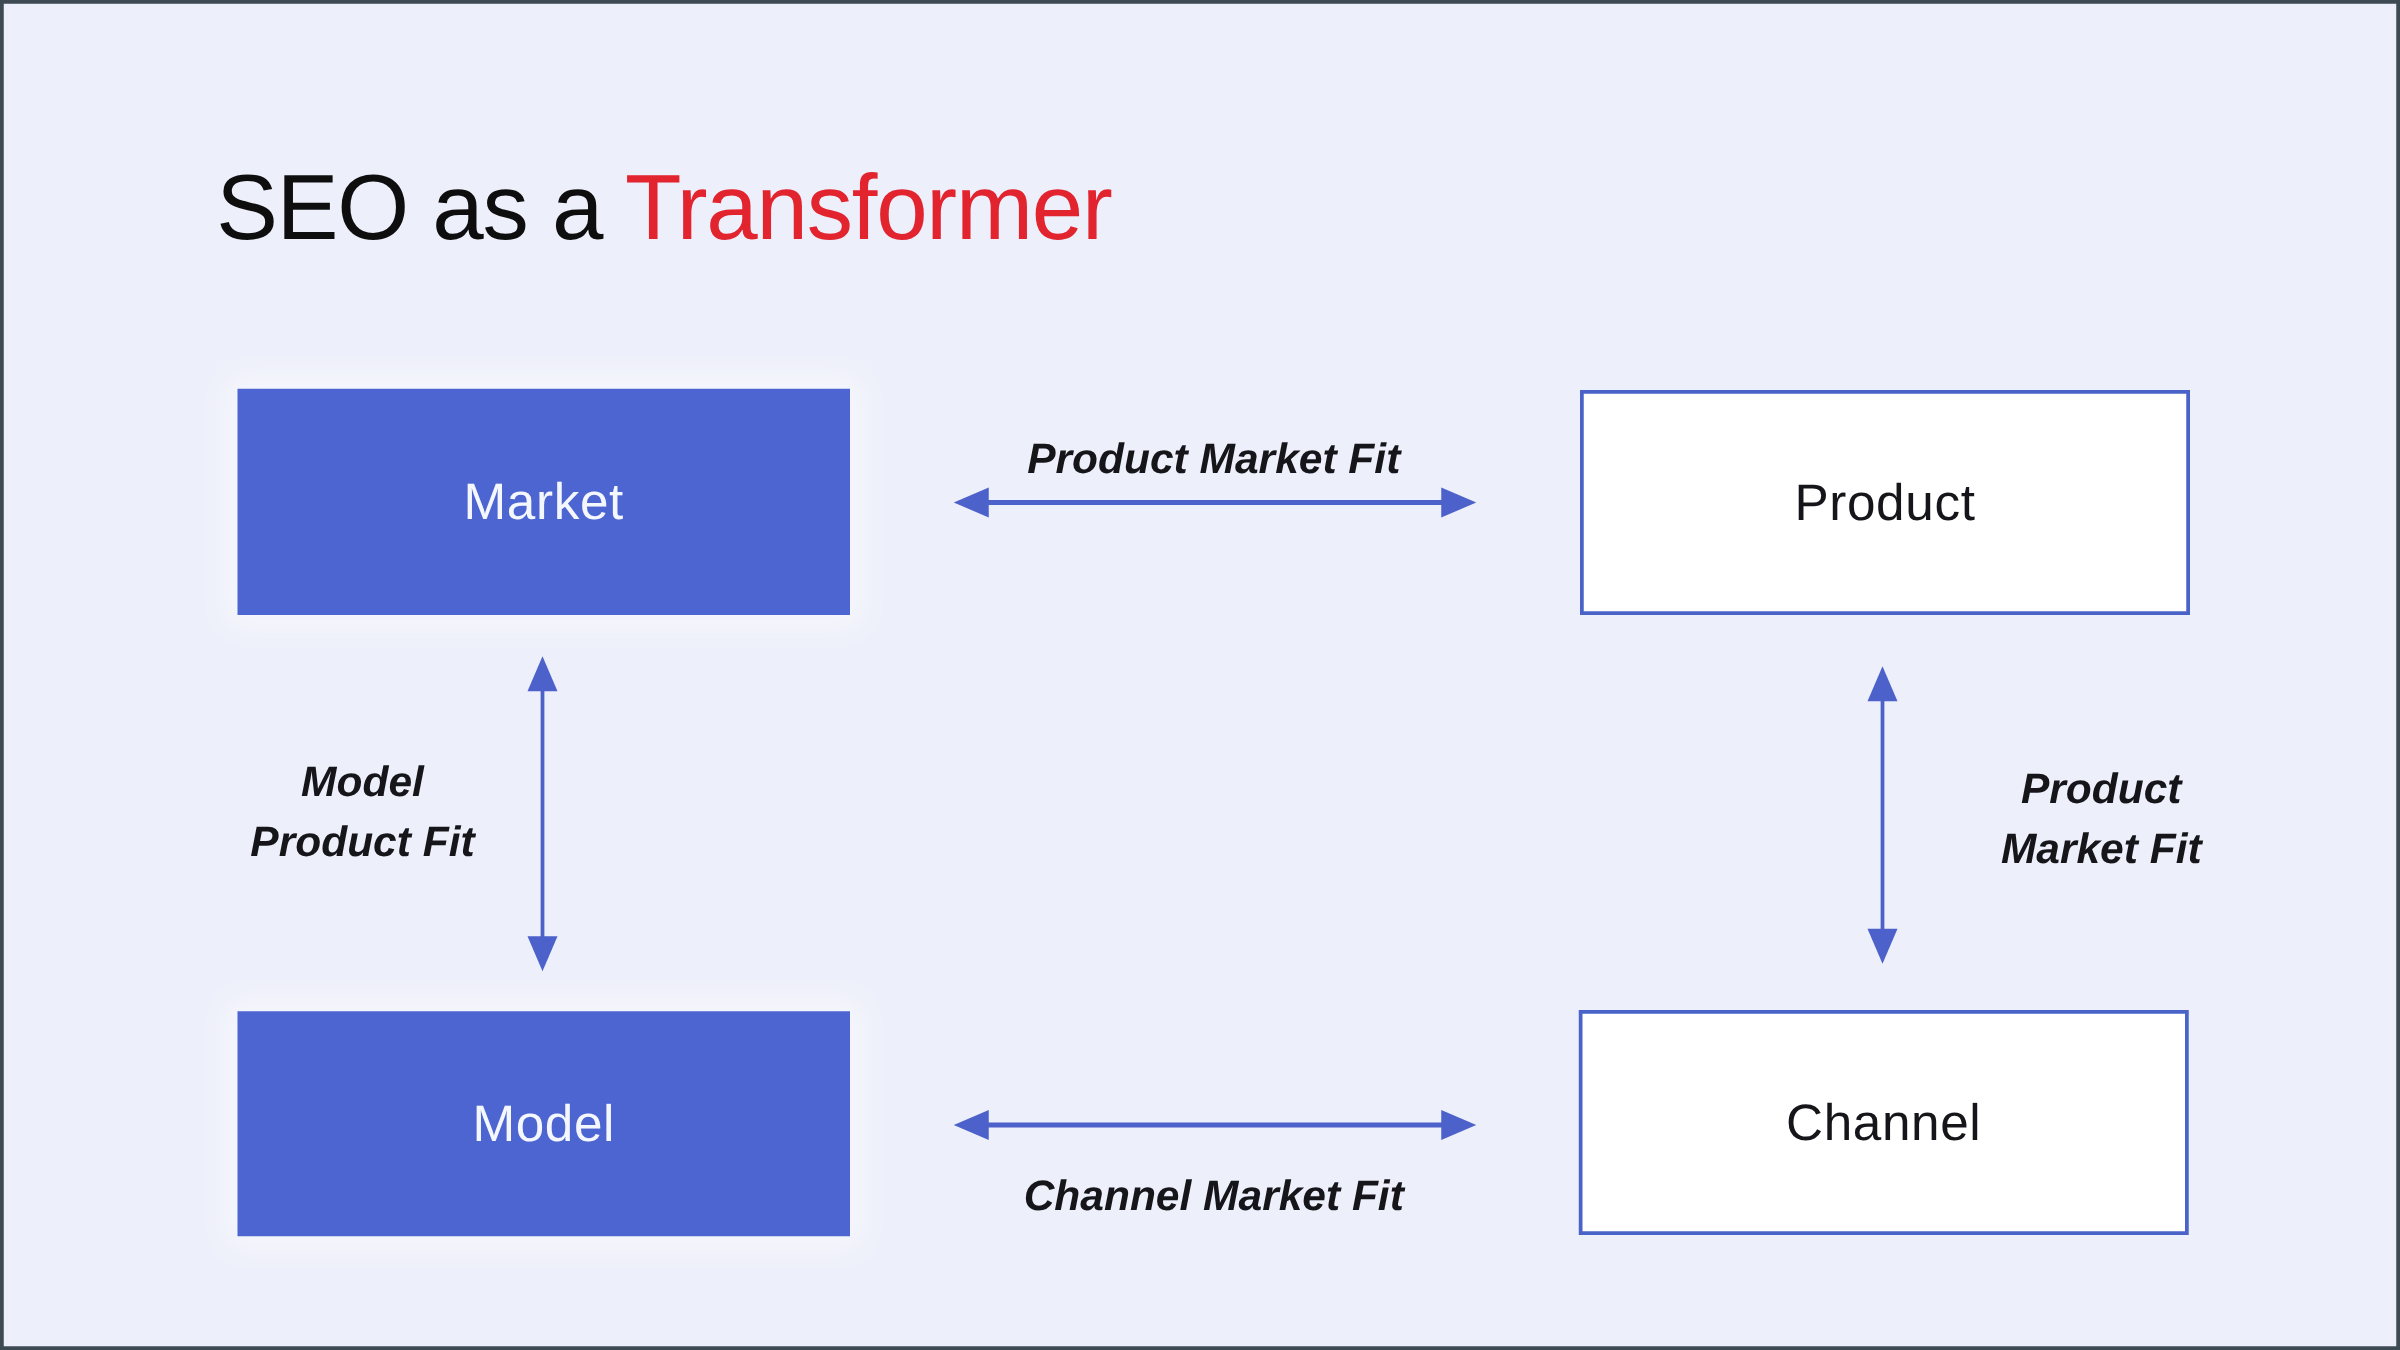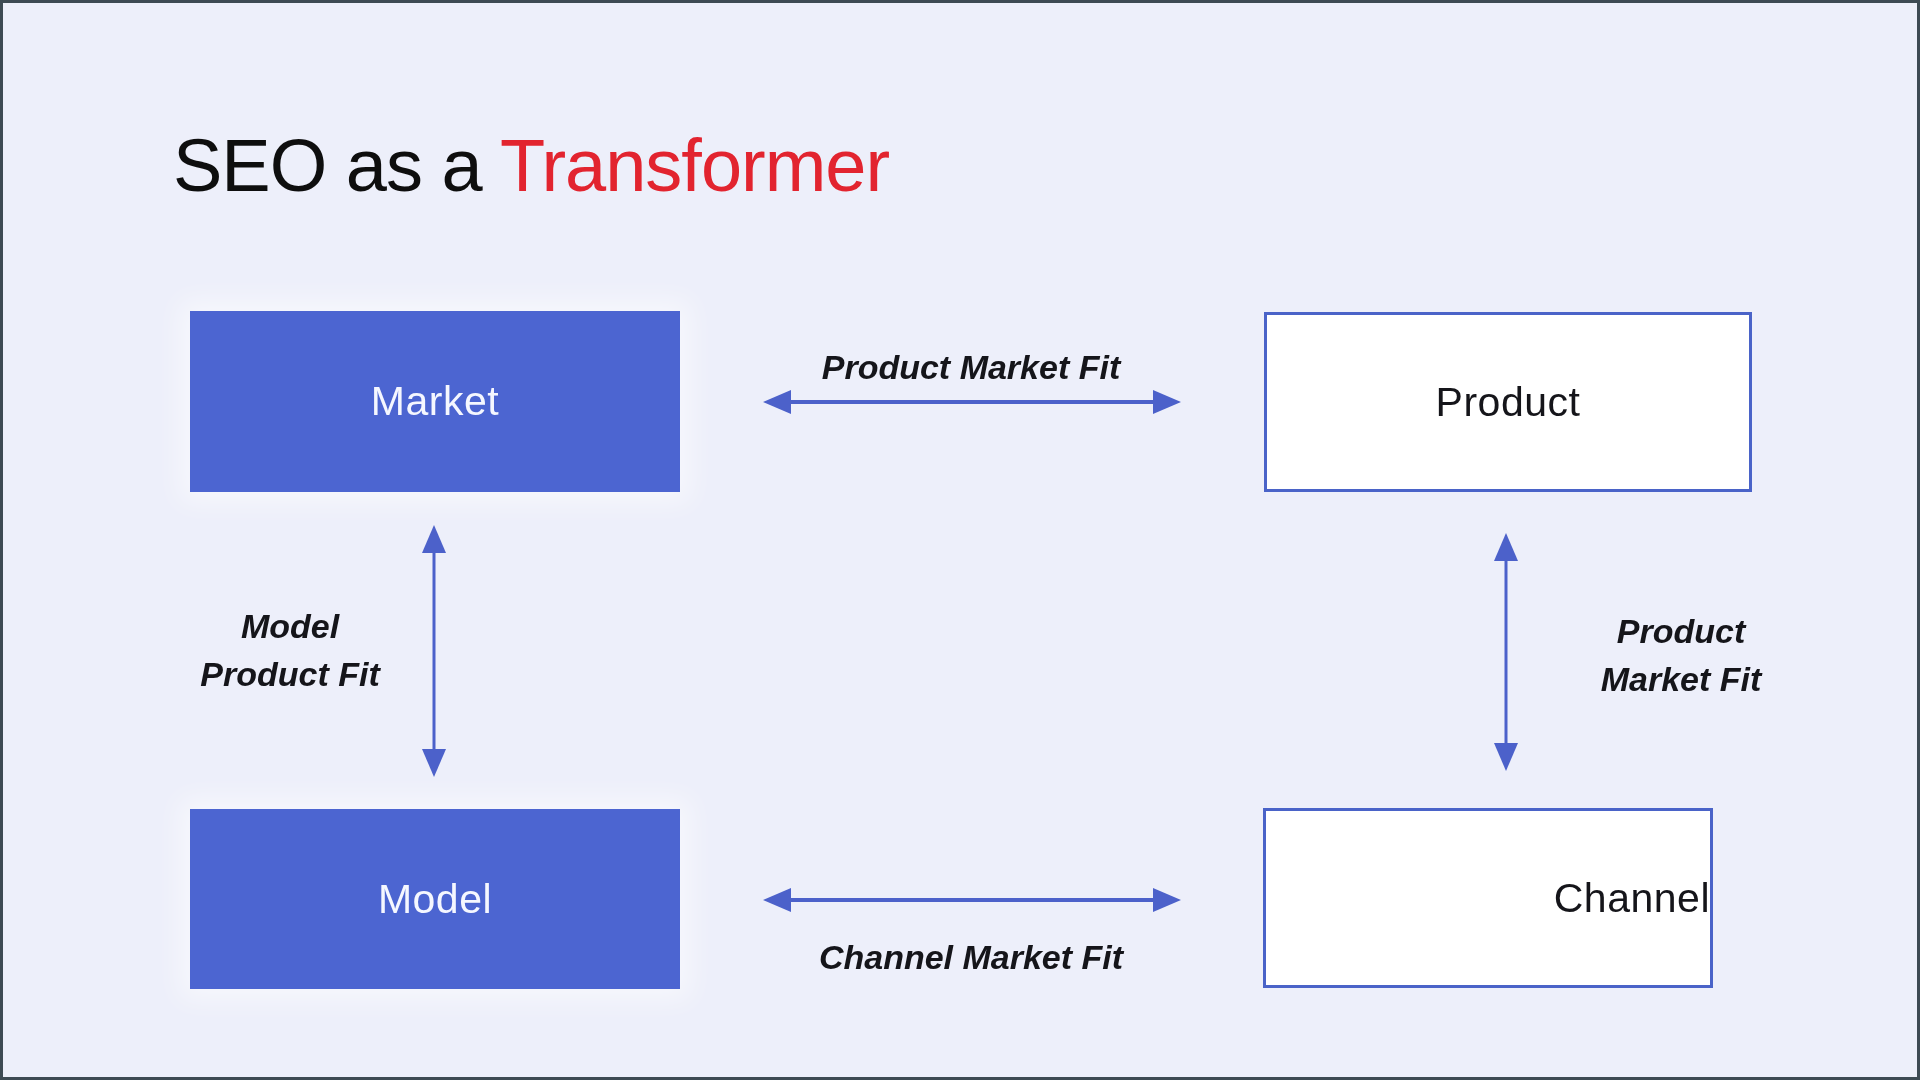--- a/index.html
+++ b/index.html
@@ -37,21 +37,21 @@
     box-shadow:0 0 26px 10px rgba(255,255,255,0.55);
   }
   .node.outline{
     background:#ffffff;
     border:3px solid var(--blue-border);
     color:var(--text-dark);
   }
   .node-market{left:187px;top:308px;width:490px;height:181px;}
   .node-product{left:1261px;top:309px;width:488px;height:180px;}
   .node-model{left:187px;top:806px;width:490px;height:180px;}
-  .node-channel{left:1260px;top:805px;width:450px;height:180px;justify-content:flex-end;}
+  .node-channel{left:1260px;top:805px;width:488px;height:180px;}
   .edge-label{
     position:absolute;
     font-size:34px;font-weight:bold;color:var(--text-dark);
     text-align:center;line-height:48px;white-space:nowrap;font-style:italic;
   }
   .label-pmf{left:768px;top:340px;width:400px;}
   .label-cmf{left:768px;top:930px;width:400px;}
   .label-mmf{left:137px;top:599px;width:300px;}
   .label-pcf{left:1528px;top:604px;width:300px;}
   svg.arrows{position:absolute;left:0;top:0;width:1920px;height:1080px;pointer-events:none;}

